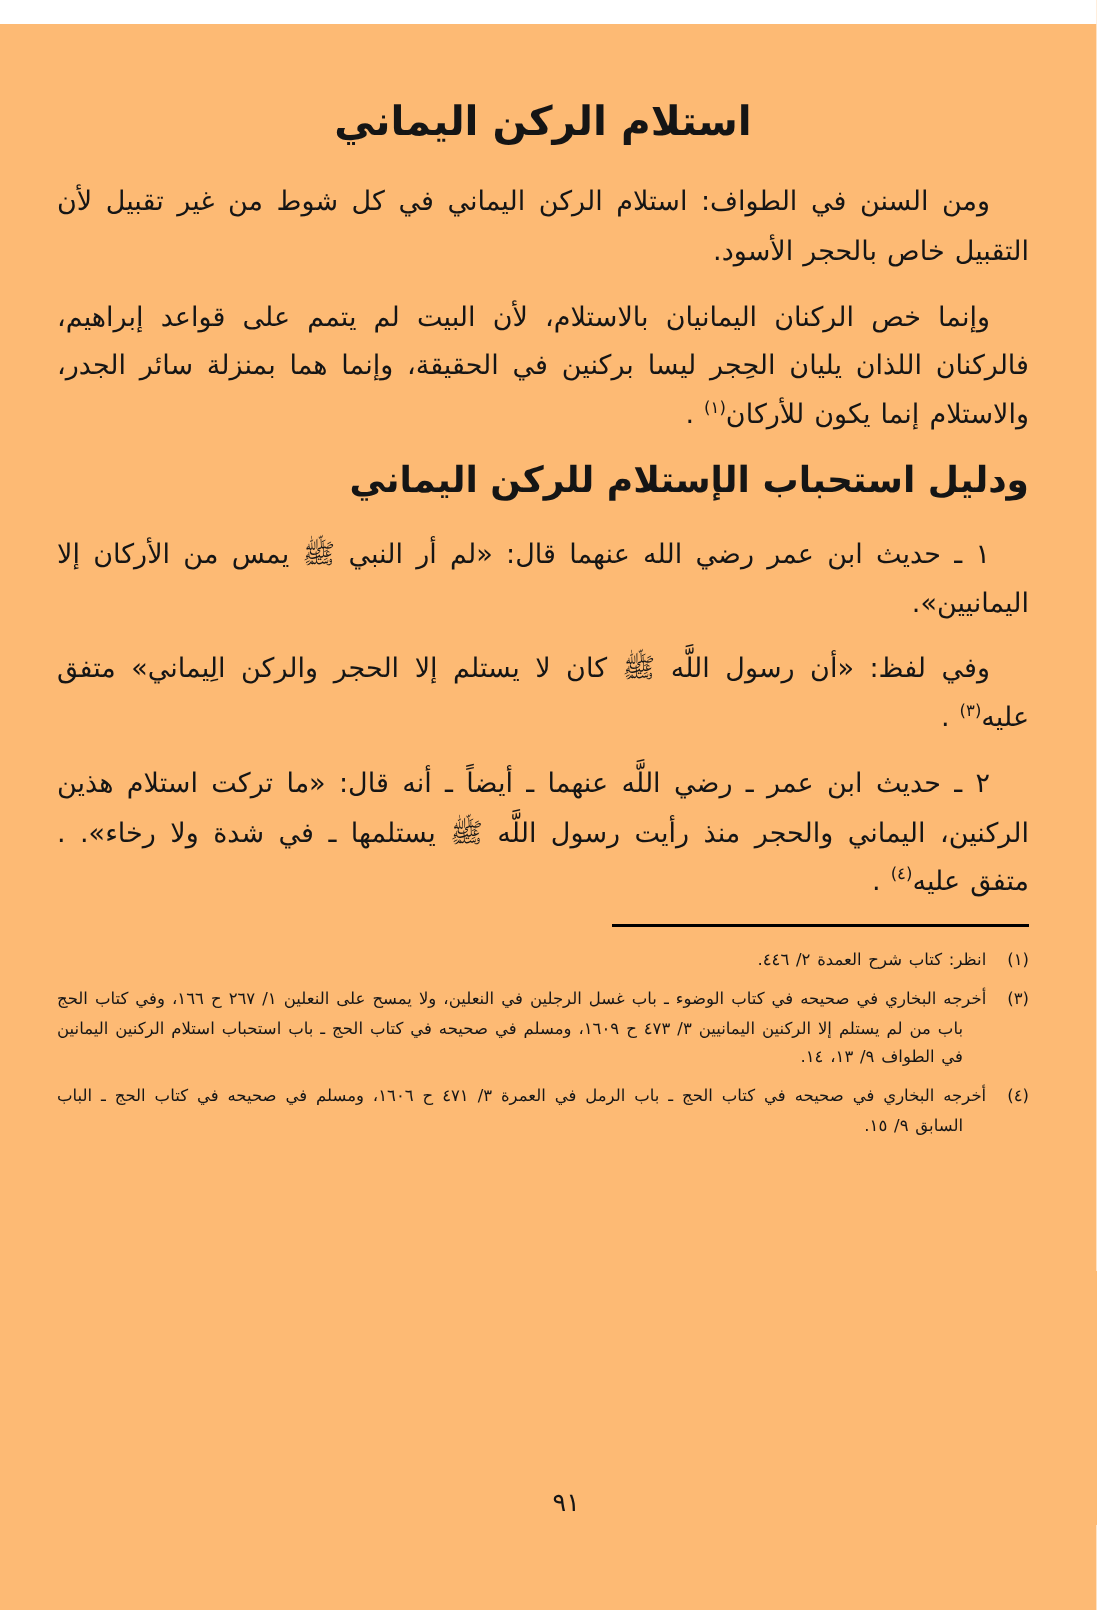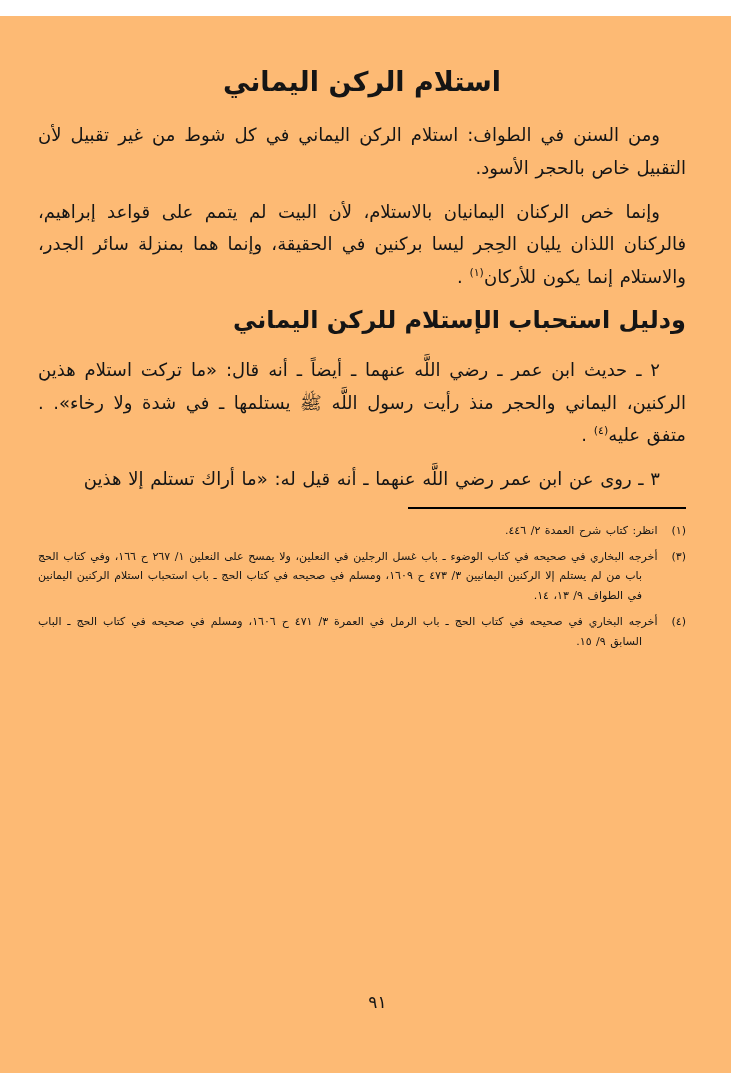--- a/index.html
+++ b/index.html
@@ -82,22 +82,23 @@
   <h1 class="doc-title">استلام الركن اليماني</h1>
 
   <section id="section-1">
       <p class="para"><span>ومن السنن في الطواف: استلام الركن اليماني في كل شوط من غير تقبيل لأن التقبيل خاص بالحجر الأسود.</span></p>
       <p class="para"><span>وإنما خص الركنان اليمانيان بالاستلام، لأن البيت لم يتمم على قواعد إبراهيم، فالركنان اللذان يليان الحِجر ليسا بركنين في الحقيقة، وإنما هما بمنزلة سائر الجدر، والاستلام إنما يكون للأركان</span><sup class="fnref">(١)</sup><span> .</span></p>
     </section>
 
   <h2 class="doc-subtitle">ودليل استحباب الإستلام للركن اليماني</h2>
 
   <section id="section-2">
+      <p class="para"><span>١ ـ حديث ابن عمر رضي الله عنهما قال: «لم أر النبي ﷺ يمس من الأركان إلا اليمانيين».</span></p>
+      <p class="para"><span>وفي لفظ: «أن رسول اللَّه ﷺ كان لا يستلم إلا الحجر والركن الِيماني» متفق عليه</span><sup class="fnref">(٣)</sup><span> .</span></p>
       <p class="para"><span>٢ ـ حديث ابن عمر ـ رضي اللَّه عنهما ـ أيضاً ـ أنه قال: «ما تركت استلام هذين الركنين، اليماني والحجر منذ رأيت رسول اللَّه ﷺ يستلمها ـ في شدة ولا رخاء». . متفق عليه</span><sup class="fnref">(٤)</sup><span> .</span></p>
-      <p class="para"><span>٣ ـ روى عن ابن عمر رضي اللَّه عنهما ـ أنه قيل له: «ما أراك تستلم إلا هذين</span></p>
     </section>
 
   <div class="fn-sep"></div>
 
   <div id="footnotes">
       <div class="footnote"><span class="fn-marker">(١)</span><span class="fn-text">انظر: كتاب شرح العمدة ٢/ ٤٤٦.</span></div>
       <div class="footnote"><span class="fn-marker">(٣)</span><span class="fn-text">أخرجه البخاري في صحيحه في كتاب الوضوء ـ باب غسل الرجلين في النعلين، ولا يمسح على النعلين ١/ ٢٦٧ ح ١٦٦، وفي كتاب الحج باب من لم يستلم إلا الركنين اليمانيين ٣/ ٤٧٣ ح ١٦٠٩، ومسلم في صحيحه في كتاب الحج ـ باب استحباب استلام الركنين اليمانين في الطواف ٩/ ١٣، ١٤.</span></div>
       <div class="footnote"><span class="fn-marker">(٤)</span><span class="fn-text">أخرجه البخاري في صحيحه في كتاب الحج ـ باب الرمل في العمرة ٣/ ٤٧١ ح ١٦٠٦، ومسلم في صحيحه في كتاب الحج ـ الباب السابق ٩/ ١٥.</span></div>
     </div>
 

